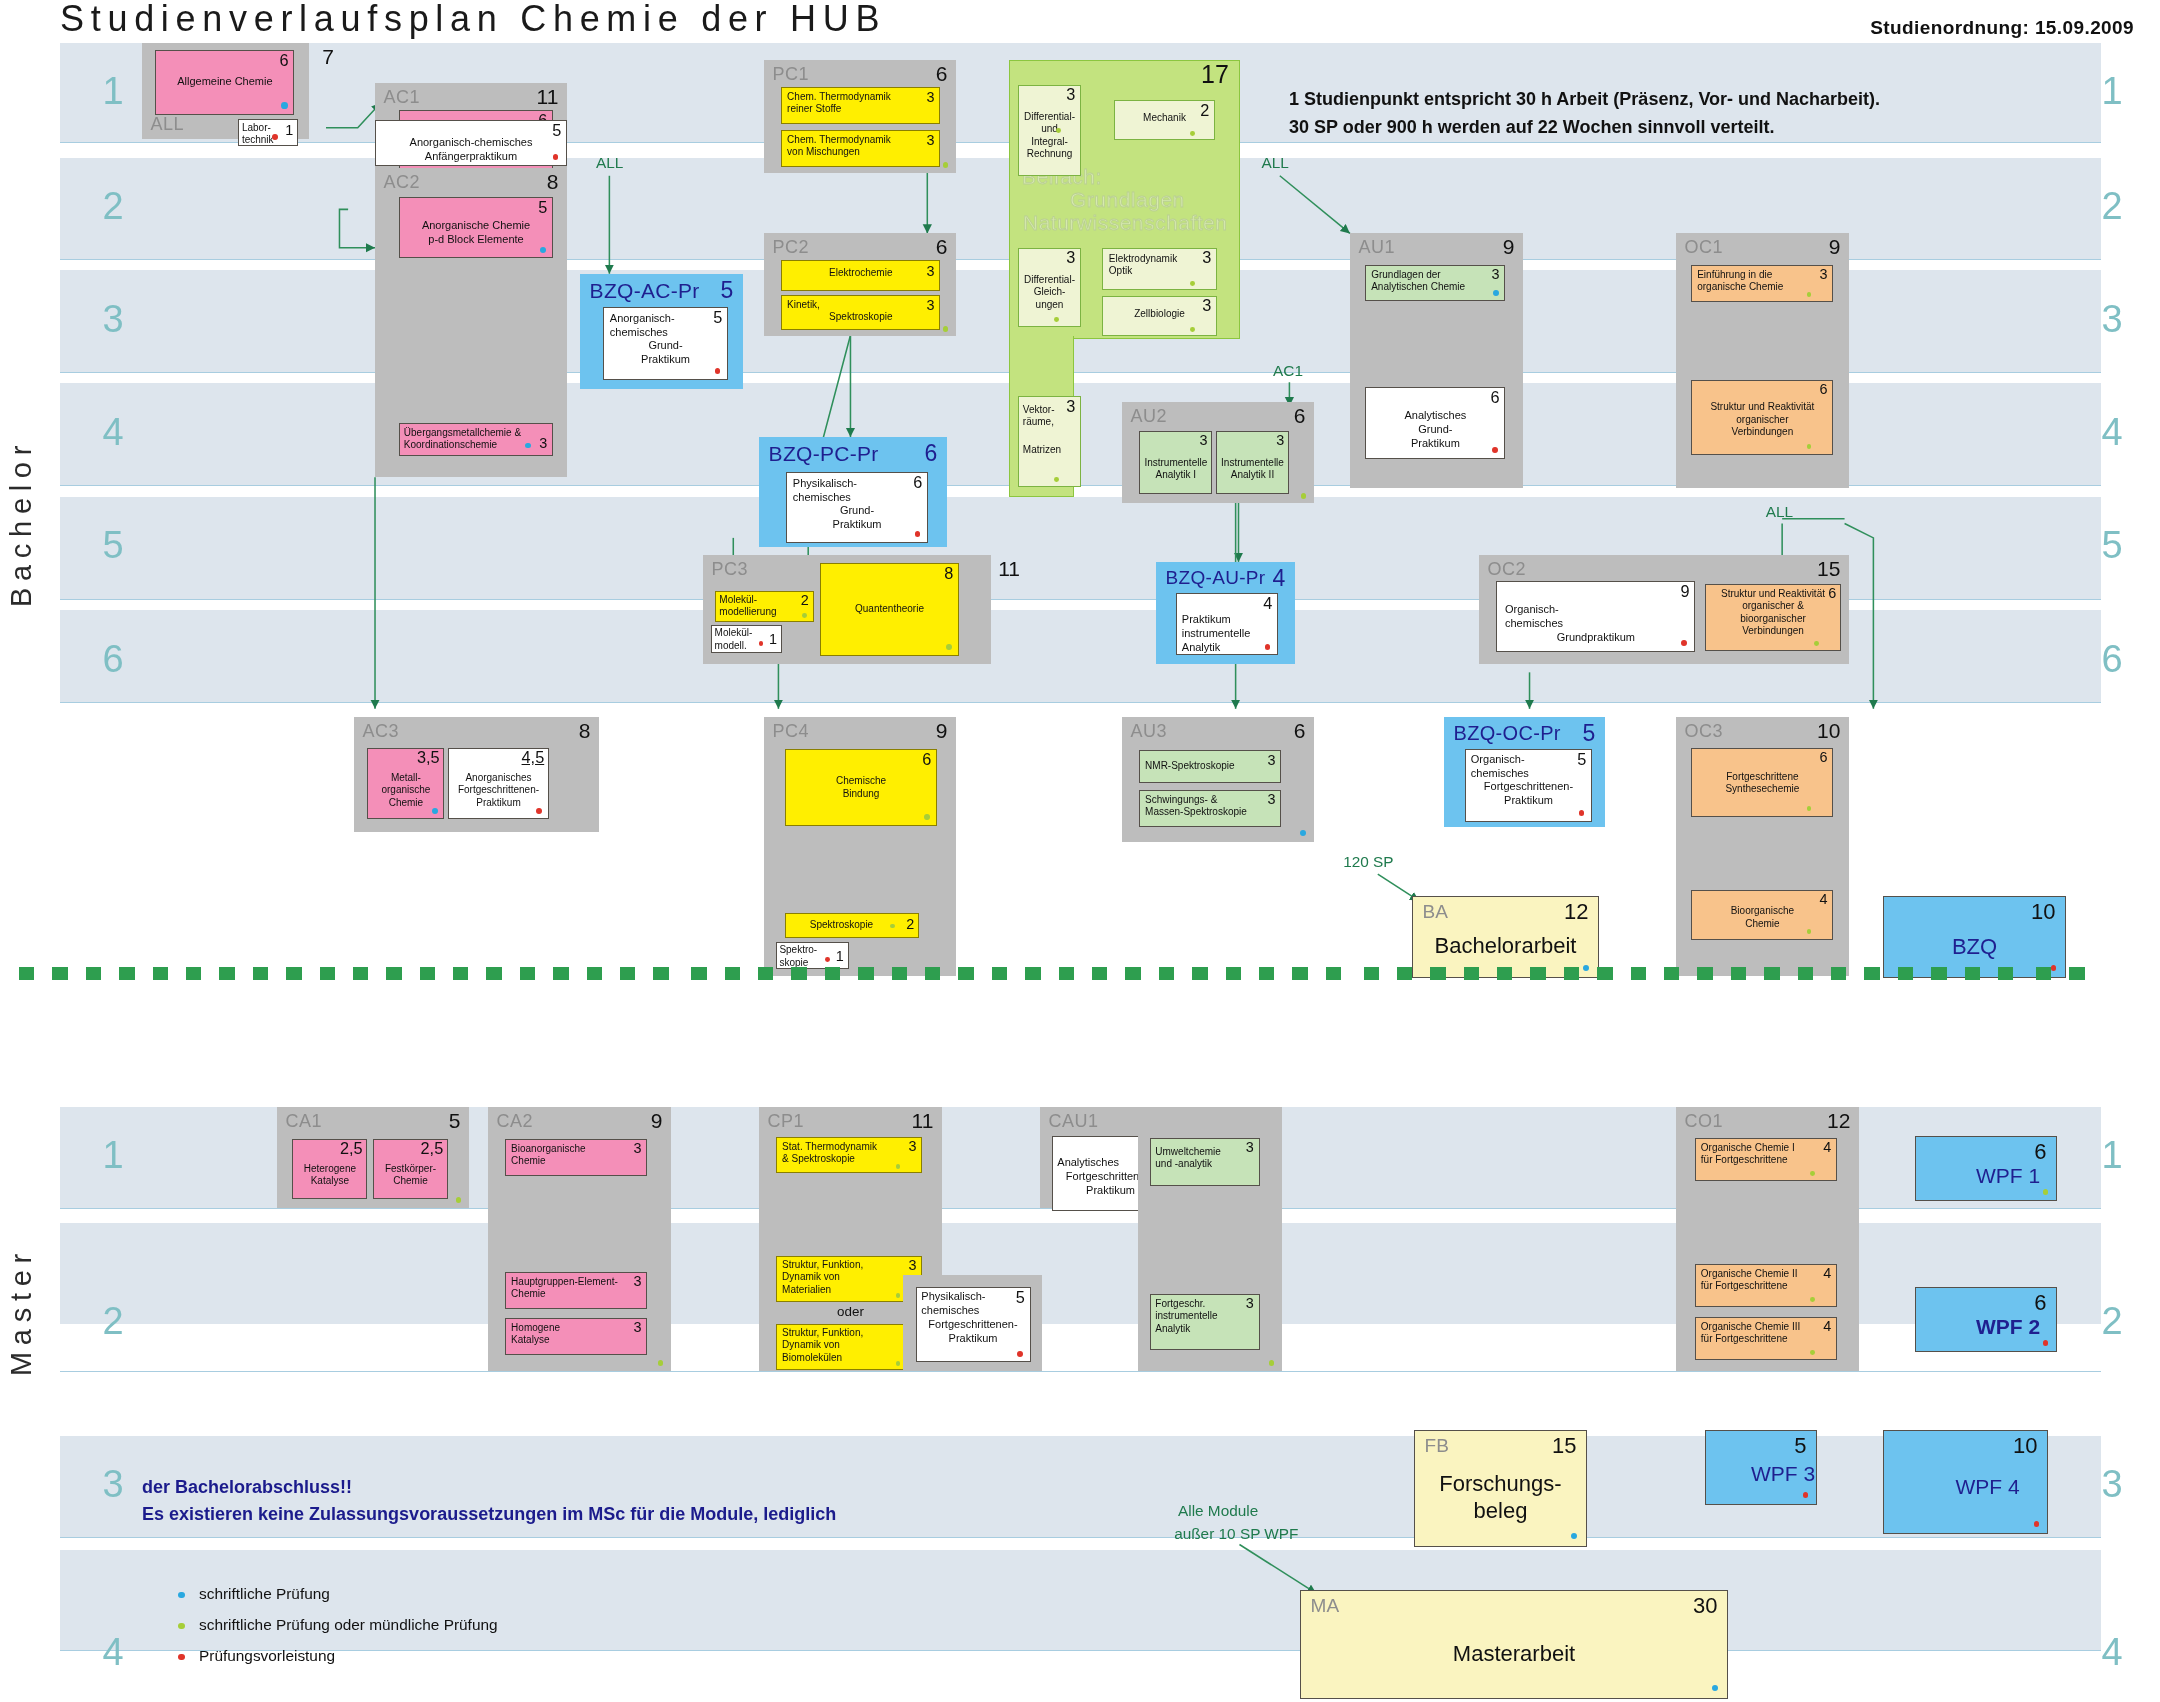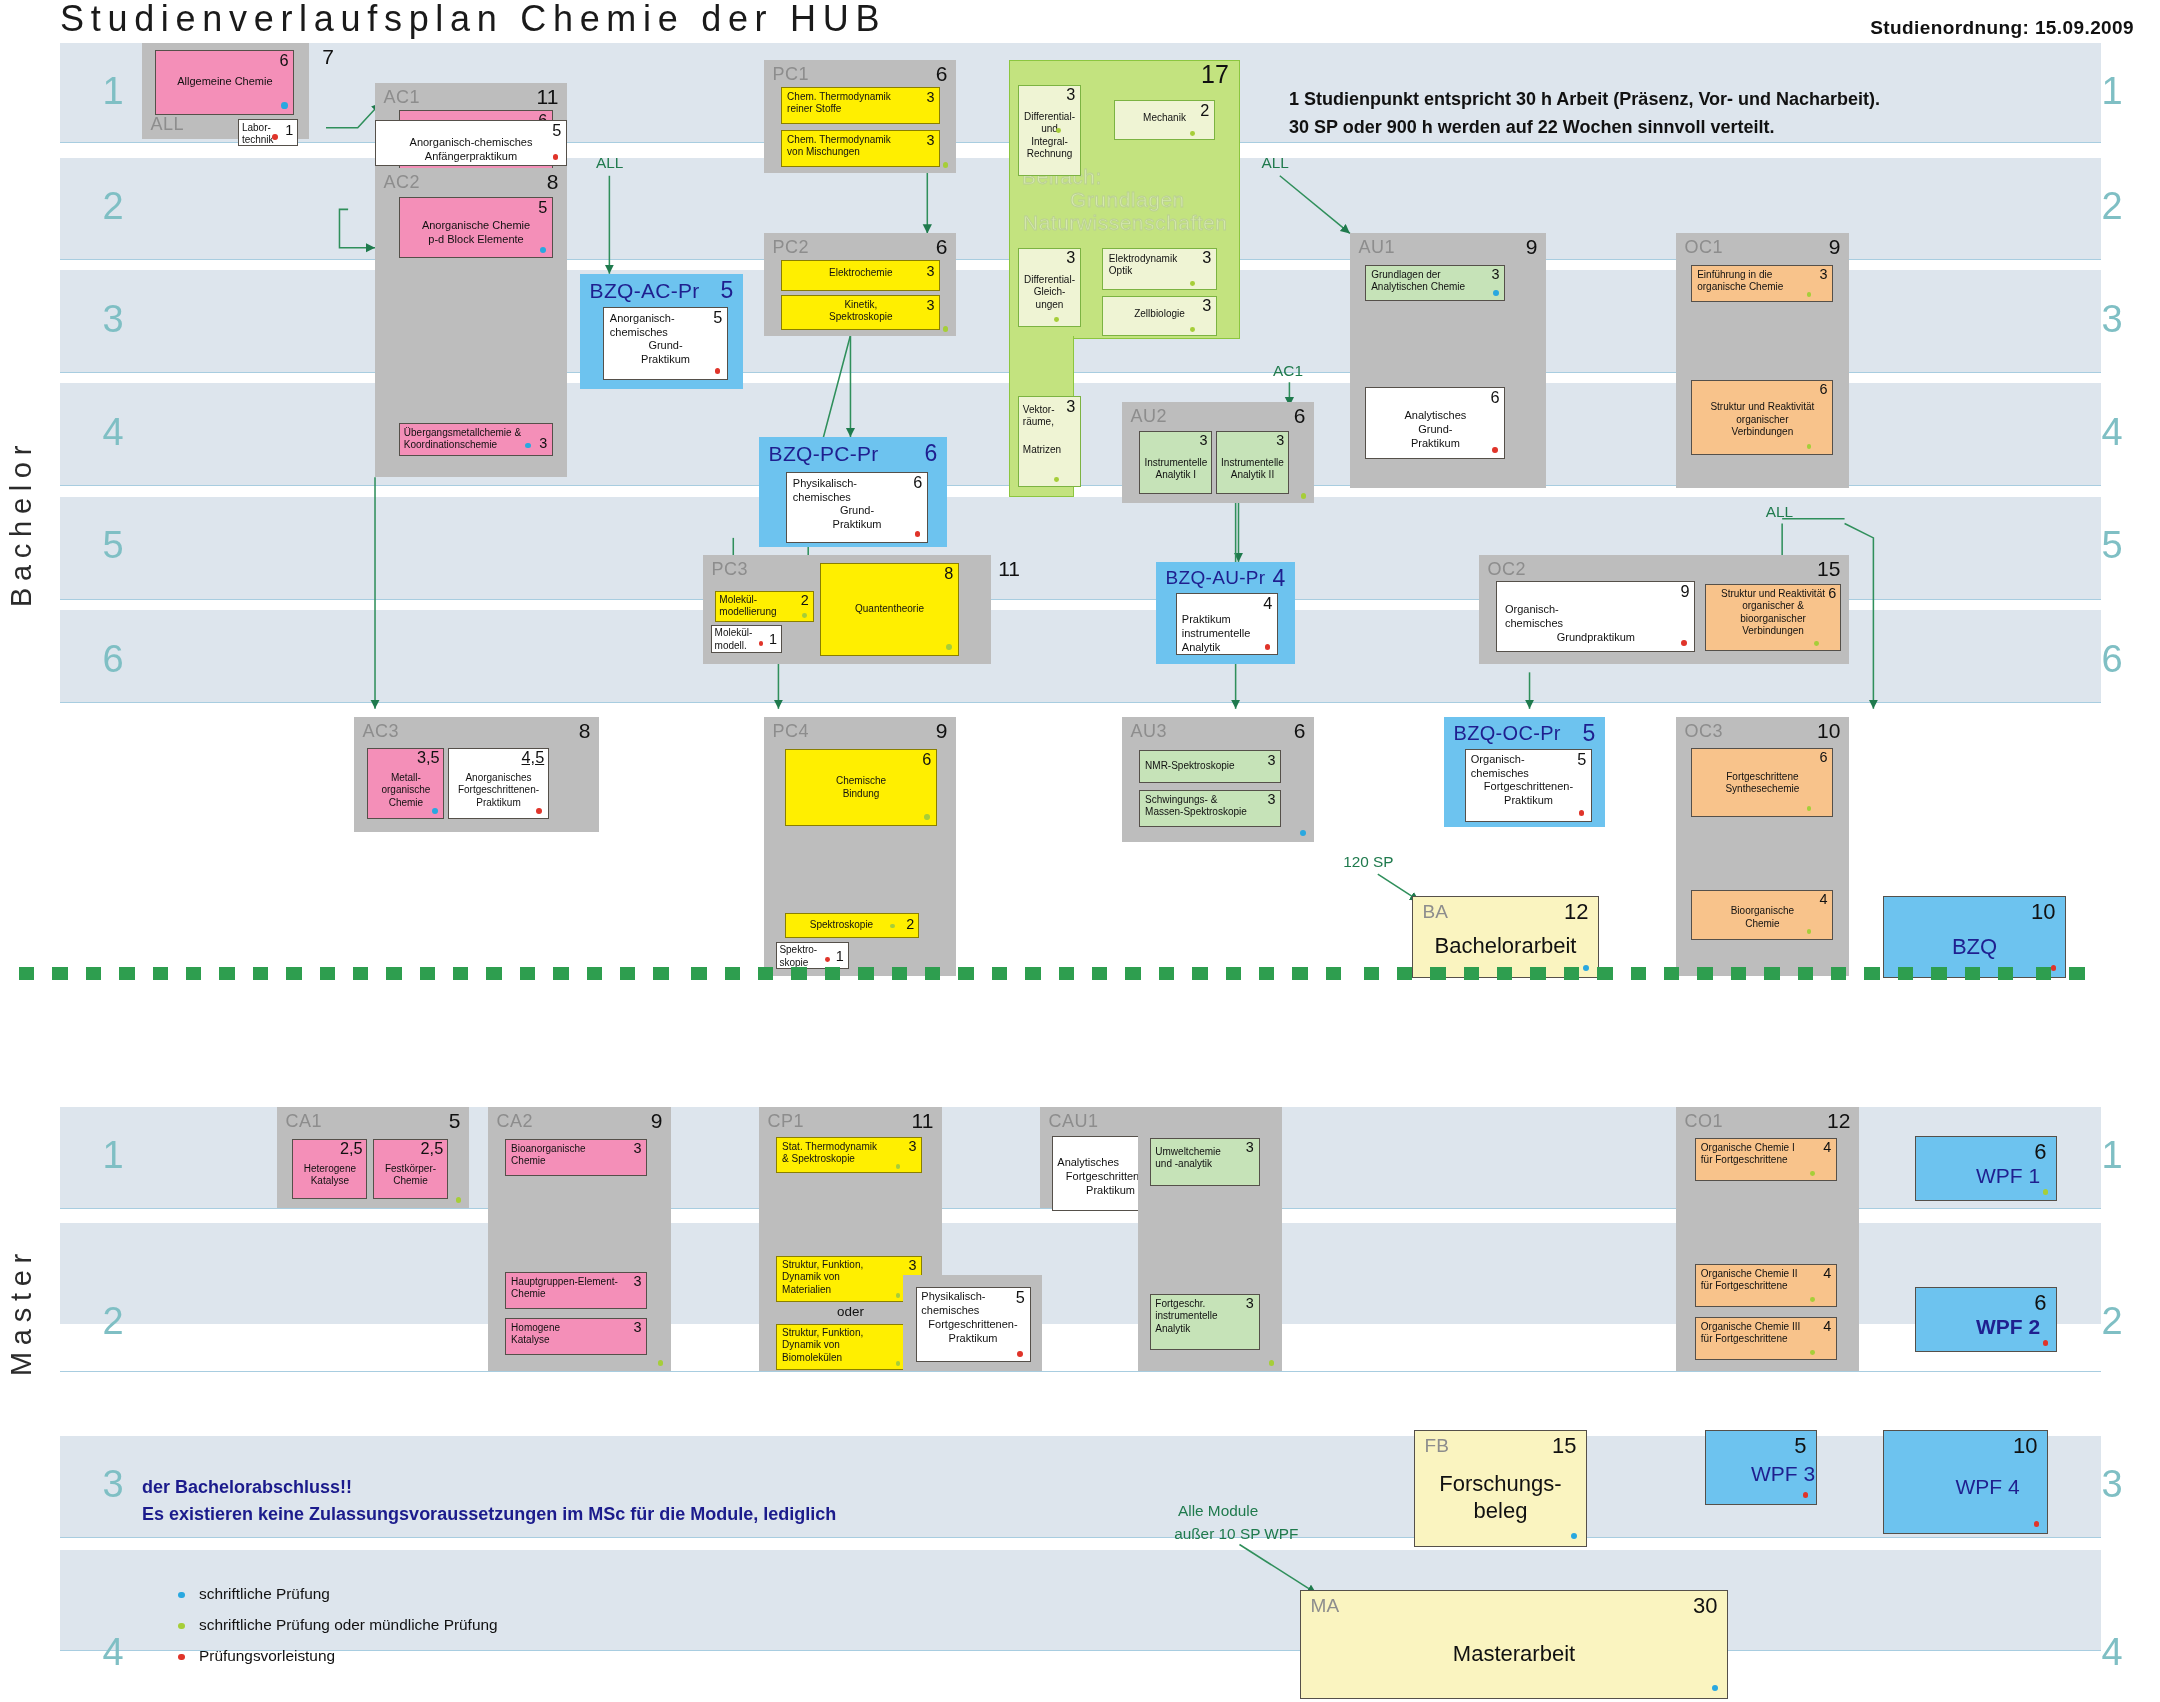--- a/index.html
+++ b/index.html
@@ -338,21 +338,21 @@
 
 <div class="abs mod" style="left:764px;top:233px;width:192px;height:103px;">
   <span class="code">PC2</span>
   <span class="sp">6</span>
   <div class="card yellow ctr" style="left:17.3px;top:27px;width:159px;height:31px;padding:5.8px 4.8px;">
     <span class="cp sm" style="top:2.9px;">3</span>
     <span class="txt smalltxt">Elektrochemie</span>
   </div>
   <div class="card yellow" style="left:17.3px;top:62px;width:159px;height:35px;padding:2.9px 4.8px;">
     <span class="cp sm" style="top:1.9px;">3</span>
-    <span class="txt smalltxt" style="text-align:center;">Kinetik,</span>
+    <span class="txt smalltxt" style="text-align:left;">Kinetik,</span>
     <span class="txt smalltxt" style="text-align:center;">Spektroskopie</span>
   </div>
   <span class="dot green-d" style="right:7.7px;bottom:3.8px;width:5.8px;height:5.8px;"></span>
 </div>
 
 <div class="abs bzq" style="left:759px;top:437px;width:188px;height:110px;">
   <span class="bzqtitle">BZQ-PC-Pr</span>
   <span class="sp">6</span>
   <div class="card white" style="left:27px;top:35px;width:142px;height:71px;padding:3.8px 5.8px;">
     <span class="cp">6</span>
@@ -449,21 +449,21 @@
   <span class="dot green-d" style="right:21px;bottom:2.9px;width:4.8px;height:4.8px;"></span>
 </div>
 <div class="card lgreen" style="position:absolute;left:1018px;top:396px;width:63px;height:91px;padding:1.9px 3.8px;">
   <span class="cp" style="top:1px;">3</span>
   <span class="txt smalltxt" style="margin-top:4.8px;">Vektor-</span>
   <span class="txt smalltxt">räume,</span>
   <span class="txt smalltxt" style="margin-top:15.4px;">Matrizen</span>
   <span class="dot green-d" style="right:21px;bottom:3.8px;width:4.8px;height:4.8px;"></span>
 </div>
 
-<div class="abs mod" style="left:1350px;top:233px;width:196px;height:255px;">
+<div class="abs mod" style="left:1350px;top:233px;width:173px;height:255px;">
   <span class="code">AU1</span>
   <span class="sp">9</span>
   <div class="card green" style="left:15.4px;top:32px;width:140px;height:36px;padding:2.9px 4.8px;">
     <span class="cp sm" style="top:1px;">3</span>
     <span class="txt smalltxt">Grundlagen der</span>
     <span class="txt smalltxt">Analytischen  Chemie</span>
     <span class="dot blue-d" style="right:5.8px;bottom:3.8px;width:5.8px;height:5.8px;"></span>
   </div>
   <div class="card white ctr" style="left:15.4px;top:154px;width:140px;height:72px;padding:3.8px 5.8px;">
     <span class="cp">6</span>

